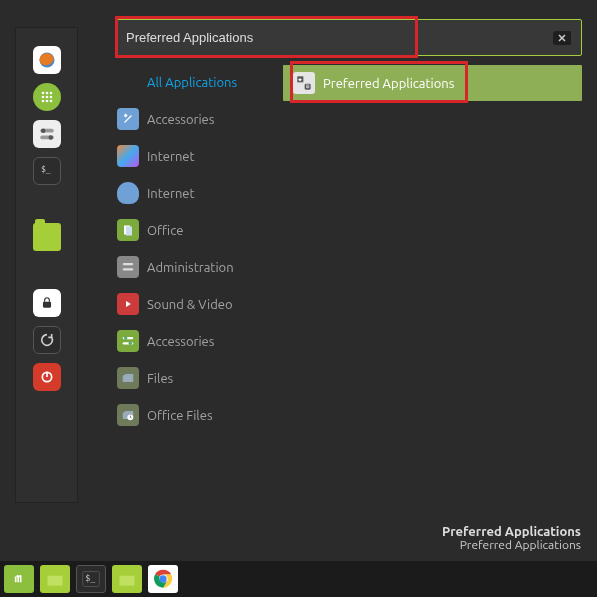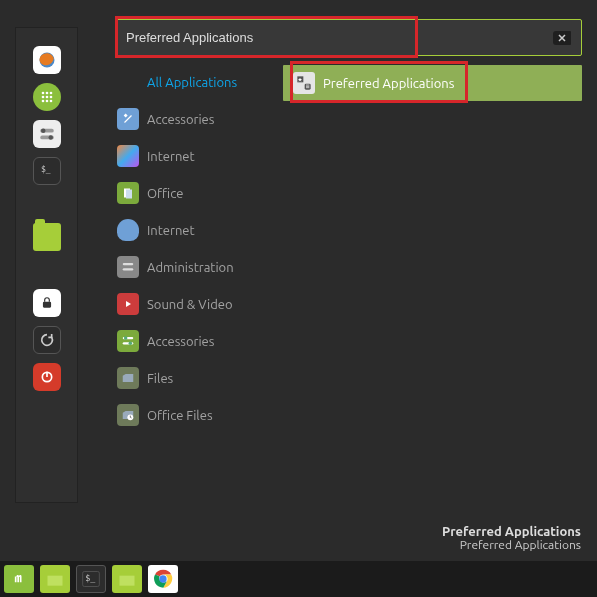--- a/index.html
+++ b/index.html
@@ -255,31 +255,31 @@
               <path d="M6 18L18 6M8 4l2 2-2 2-2-2z" stroke="#fff" stroke-width="2" fill="#fff"></path>
             </svg>
         </div>
         <span>Accessories</span>
       </div>
       <div class="cat-item">
         <div class="cat-icon ci-gfx"></div>
         <span>Internet</span>
       </div>
       <div class="cat-item">
+        <div class="cat-icon ci-net"></div>
+        <span>Internet</span>
+      </div>
+      <div class="cat-item">
         <div class="cat-icon ci-office">
           <svg width="12" height="12" viewBox="0 0 24 24">
               <rect x="4" y="3" width="12" height="18" fill="#fff"></rect>
               <rect x="8" y="5" width="12" height="18" fill="#cde"></rect>
             </svg>
         </div>
         <span>Office</span>
-      </div>
-      <div class="cat-item">
-        <div class="cat-icon ci-net"></div>
-        <span>Internet</span>
       </div>
       <div class="cat-item">
         <div class="cat-icon ci-admin">
           <svg width="14" height="14" viewBox="0 0 24 24">
               <rect x="3" y="5" width="18" height="4" rx="2" fill="#ddd"></rect>
               <rect x="3" y="14" width="18" height="4" rx="2" fill="#ddd"></rect>
             </svg>
         </div>
         <span>Administration</span>
       </div>

